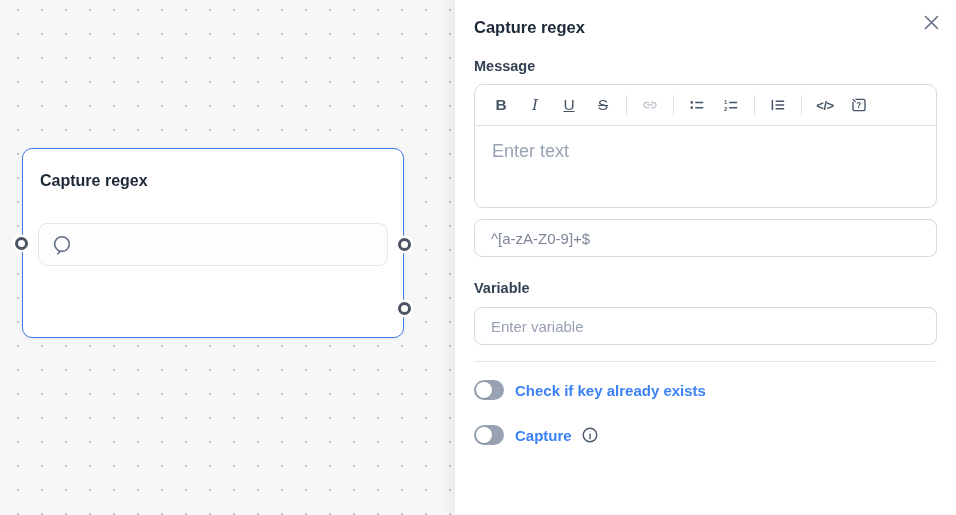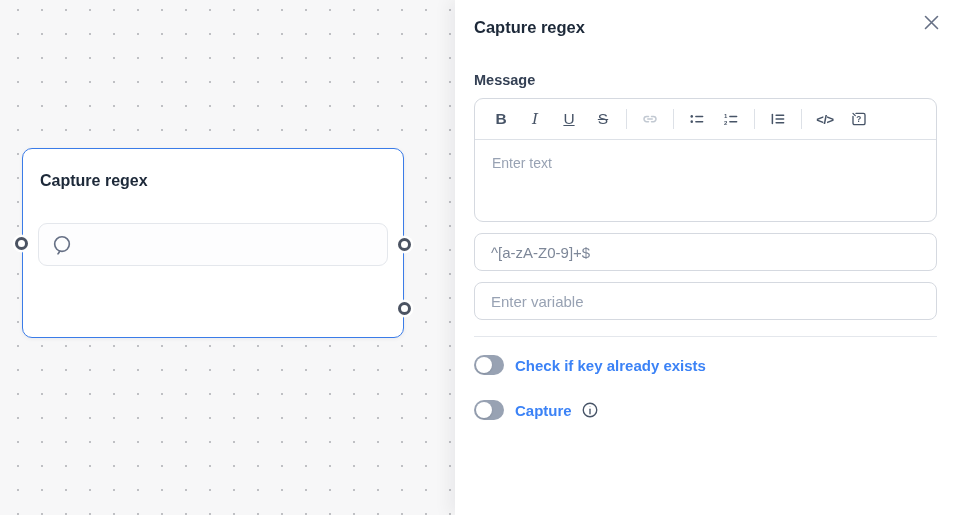--- a/index.html
+++ b/index.html
@@ -49,21 +49,21 @@
     padding:0 19px;
   }
   .panel-header { margin-top:18px; height:22px; position:relative; }
   .panel-title { font-size:16.5px; font-weight:700; color:#1d2939; }
   .close-btn {
     position:absolute; top:-10px; right:-8px; width:28px; height:28px;
     background:none; border:none; cursor:pointer; color:#667085;
     display:flex; align-items:center; justify-content:center;
   }
   .field-label { font-size:14.5px; font-weight:600; color:#344054; }
-  .lbl-message { margin-top:32px; }
+  .lbl-message { margin-top:18px; }
 
   .editor {
     margin-top:10px; border:1px solid #d5d9e0; border-radius:9px;
     height:124px; background:#fff; overflow:hidden;
   }
   .toolbar {
     height:41px; border-bottom:1px solid #dde1e7;
     display:flex; align-items:center; padding:0 6px 0 9px;
   }
   .tb {
@@ -74,21 +74,21 @@
   .tb svg { color:#475467; }
   .tb.italic span { font-family:"DejaVu Serif","Liberation Serif",serif; font-style:italic; font-weight:500; }
   .tb.underline span { text-decoration:underline; font-weight:500; }
   .tb.strike span { text-decoration:line-through; font-weight:500; }
   .tb.bold span { font-weight:700; }
   .tb.code { font-size:13px; font-weight:600; letter-spacing:-0.5px; }
   .tb.link svg { color:#c2c9d2; }
   .tb-sep { width:1px; height:20px; background:#dde1e7; margin:0 6px; }
   .editor-area {
     width:100%; height:82px; border:none; outline:none; resize:none;
-    padding:15px 17px; font-size:14px; font-family:inherit; color:#ef4444; background:transparent;
+    padding:15px 17px; font-size:18px; font-family:inherit; color:#ef4444; background:transparent;
   }
   .editor-area::placeholder { color:#98a2b3; opacity:1; }
 
   .lbl-format { margin-top:20px; }
   .lbl-variable { margin-top:23px; }
   .text-input {
     margin-top:11px; width:100%; height:38px;
     border:1px solid #d5d9e0; border-radius:8px; background:#fff;
     padding:0 16px; font-size:15px; font-family:inherit; color:#344054; outline:none;
   }
@@ -204,20 +204,21 @@
           <path d="M4 4.5 L7 7.5" stroke-linecap="round"></path>
           <text x="8.2" y="16.5" font-size="11" stroke="none" fill="currentColor" font-family="sans-serif">?</text>
         </svg>
       </button>
     </div>
     <textarea class="editor-area" placeholder="Enter text" style=""></textarea>
   </div>
 
   <input class="text-input" type="text" placeholder="^[a-zA-Z0-9]+$" style="">
 
+  <div class="field-label lbl-variable">Variable</div>
   <input class="text-input variable" type="text" placeholder="Enter variable" style="">
 
   <div class="divider"></div>
 
   <div class="toggle-row row-check">
     <button class="toggle">
         <span class="knob"></span>
       </button>
     <span class="toggle-label">Check if key already exists</span>
   </div>

